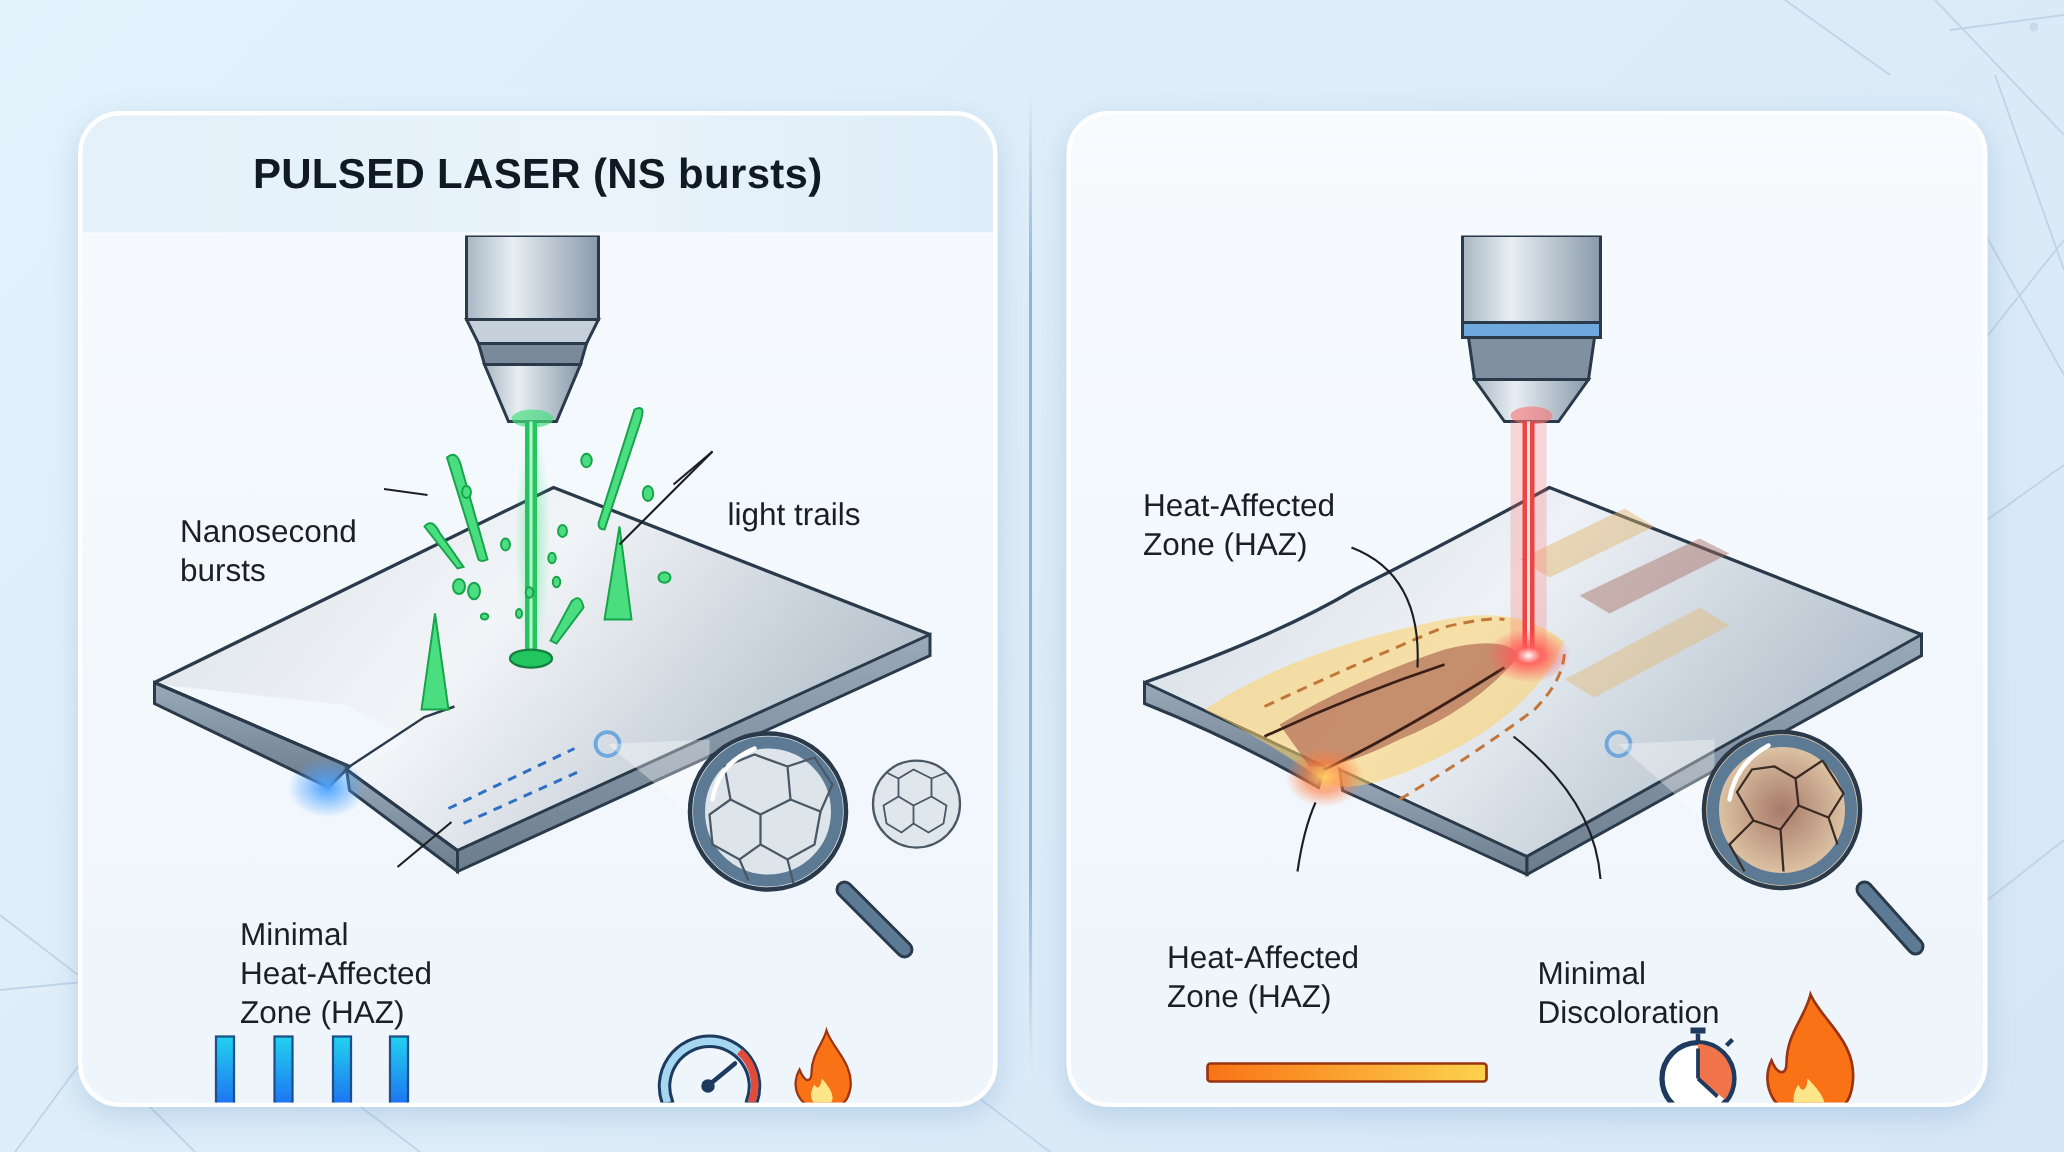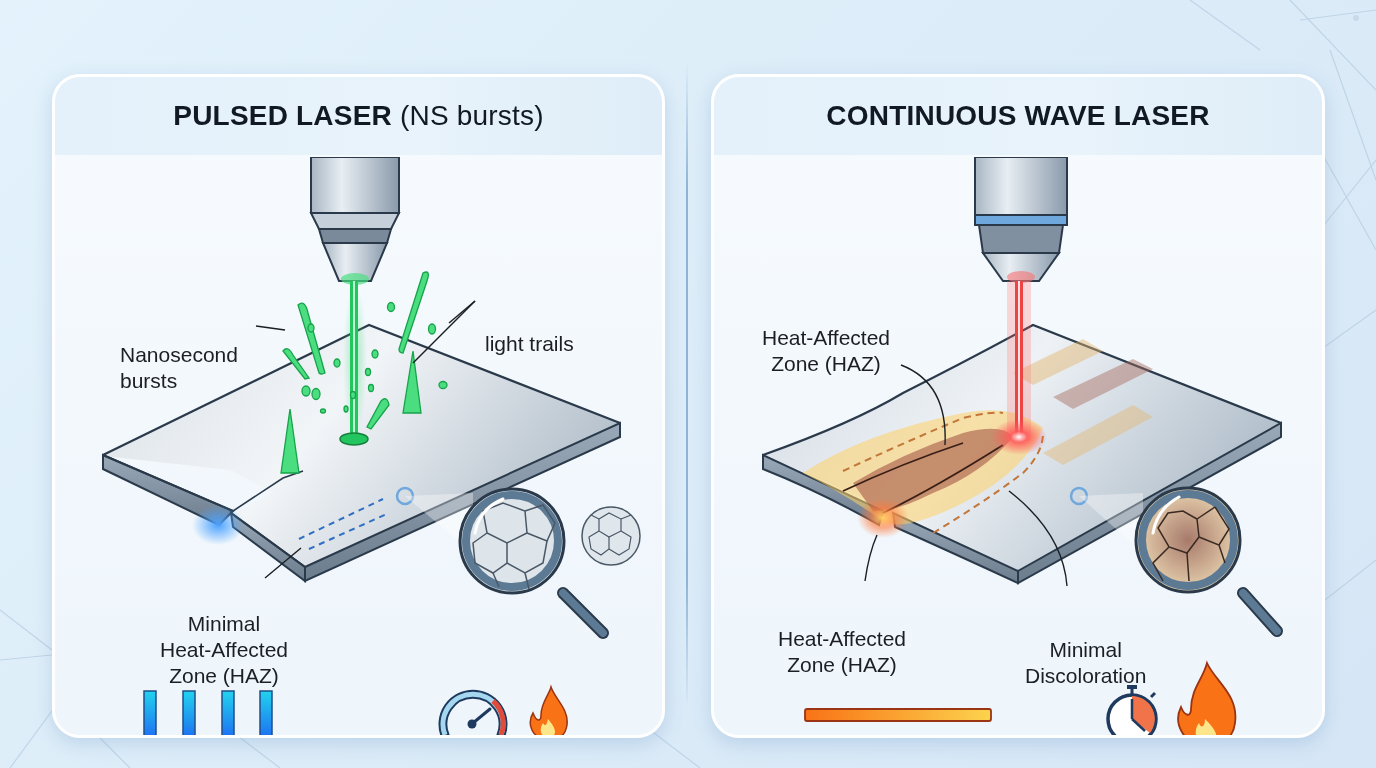--- a/index.html
+++ b/index.html
@@ -27,28 +27,28 @@
   .panel.left { left: 52px; width: 613px; }
   .panel.right { left: 711px; width: 614px; }
   .panel-header {
     height: 80px;
     background: linear-gradient(90deg, #e4f1fa 0%, #e8f3fb 60%, #deedf8 100%);
     border-bottom: 2px solid #f5faff;
     display: flex; align-items: center; justify-content: center;
     font-size: 28px; letter-spacing: 0.2px;
   }
   .panel-header .bold { font-weight: 700; }
-  .panel-header .light { font-weight: 400; margin-left: 8px; }
+  .panel-header .light { font-weight: 700; margin-left: 8px; }
   .scene { position: absolute; left: 0; top: 80px; width: 100%; height: 604px; }
   .label {
     position: absolute; font-size: 21px; line-height: 26px; color: #1b1f25;
     white-space: nowrap;
   }
   .label.right-align { }
-  .label.center { text-align: center; }
+  .label.center { }
 </style>
 </head>
 <body>
 
 <svg class="bg-lines" width="1376" height="768" viewBox="0 0 1376 768">
   <g stroke="#b8cfe3" stroke-width="1.2" fill="none" opacity="0.8">
     <line x1="1190" y1="0" x2="1260" y2="50"></line>
     <line x1="1290" y1="0" x2="1376" y2="90"></line>
     <line x1="1300" y1="20" x2="1376" y2="10"></line>
     <line x1="1330" y1="50" x2="1376" y2="180"></line>
@@ -224,23 +224,20 @@
     <div class="label" style="left:430px; top:174px;text-align:center;">light trails</div>
     <div class="label center" style="left:105px; top:454px;">
       <div>Minimal</div>
       <div>Heat-Affected</div>
       <div>Zone (HAZ)</div>
     </div>
   </div>
 </div>
 
 <div class="panel right">
-  <div class="panel-header">
-    <span class="bold">CONTINUOUS WAVE LASER</span>
-  </div>
   <div class="scene">
     <svg width="614" height="604" viewBox="711 124 614 604">
       <defs>
         <linearGradient id="metalR" x1="0" y1="0" x2="1" y2="0.4">
           <stop offset="0" stop-color="#d2dae2"></stop>
           <stop offset="0.5" stop-color="#eef2f6"></stop>
           <stop offset="1" stop-color="#b2bfcb"></stop>
         </linearGradient>
         <linearGradient id="edgeR" x1="0" y1="0" x2="0" y2="1">
           <stop offset="0" stop-color="#9aa9b8"></stop>

